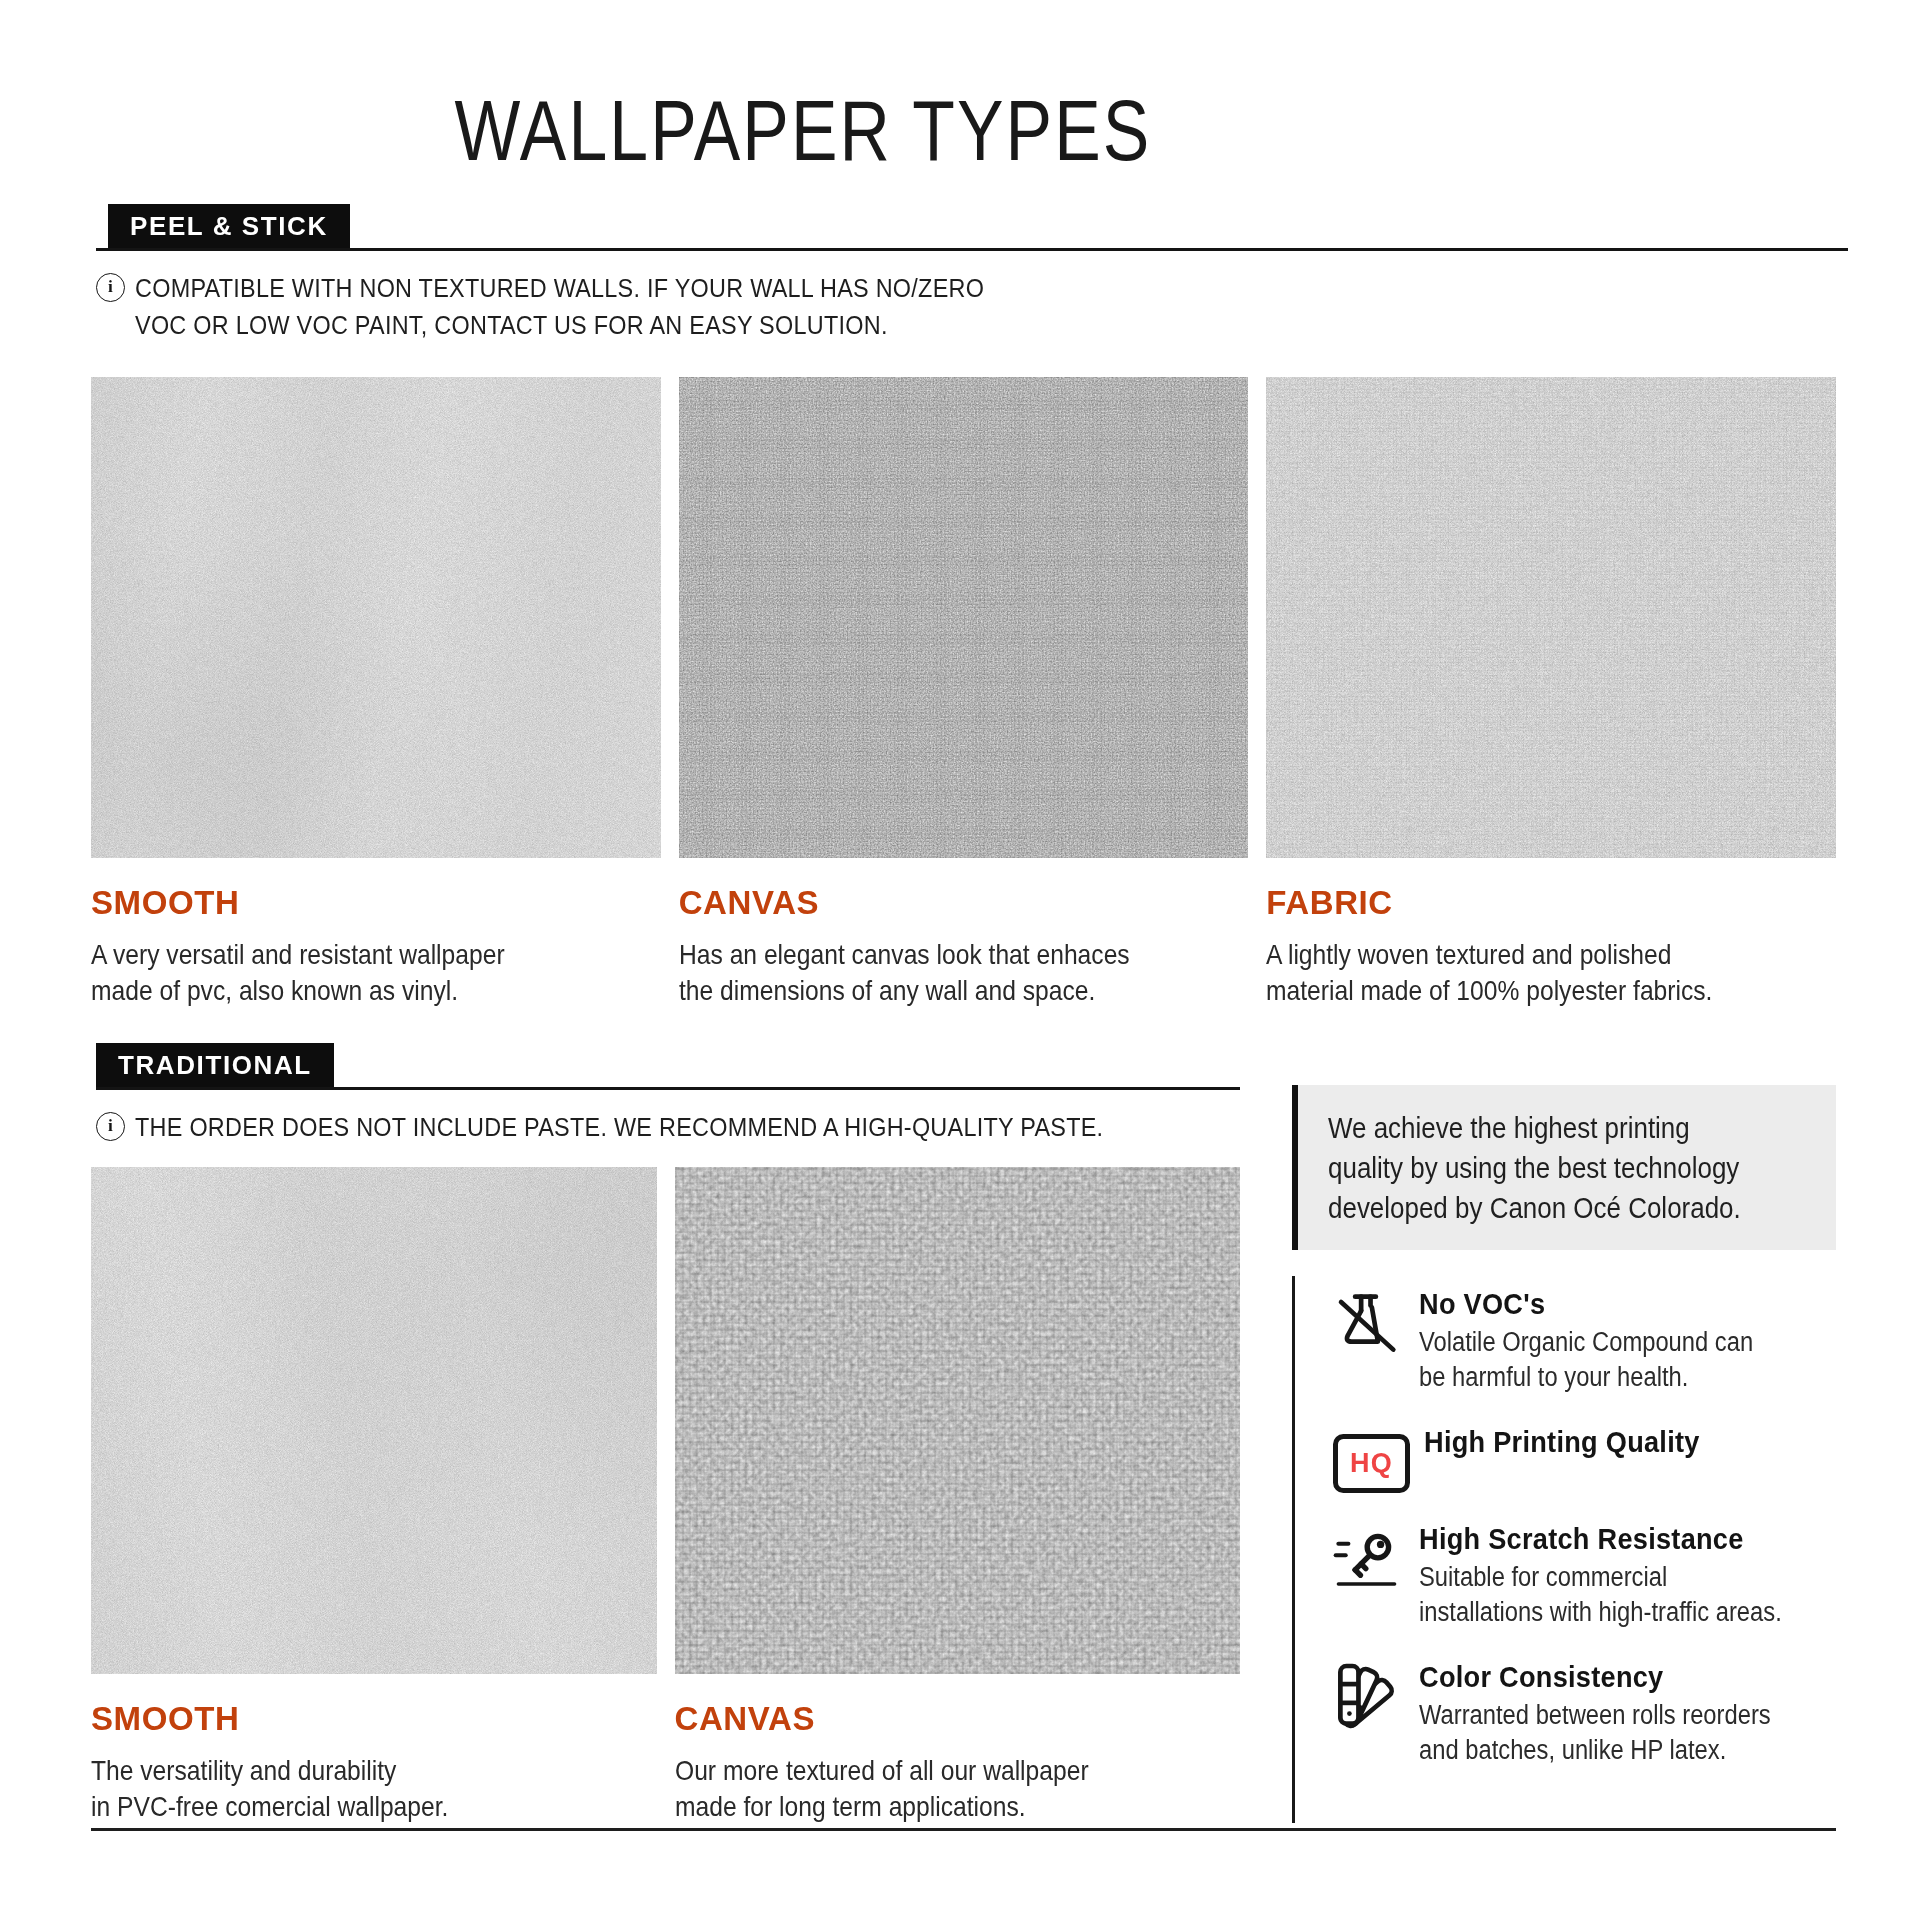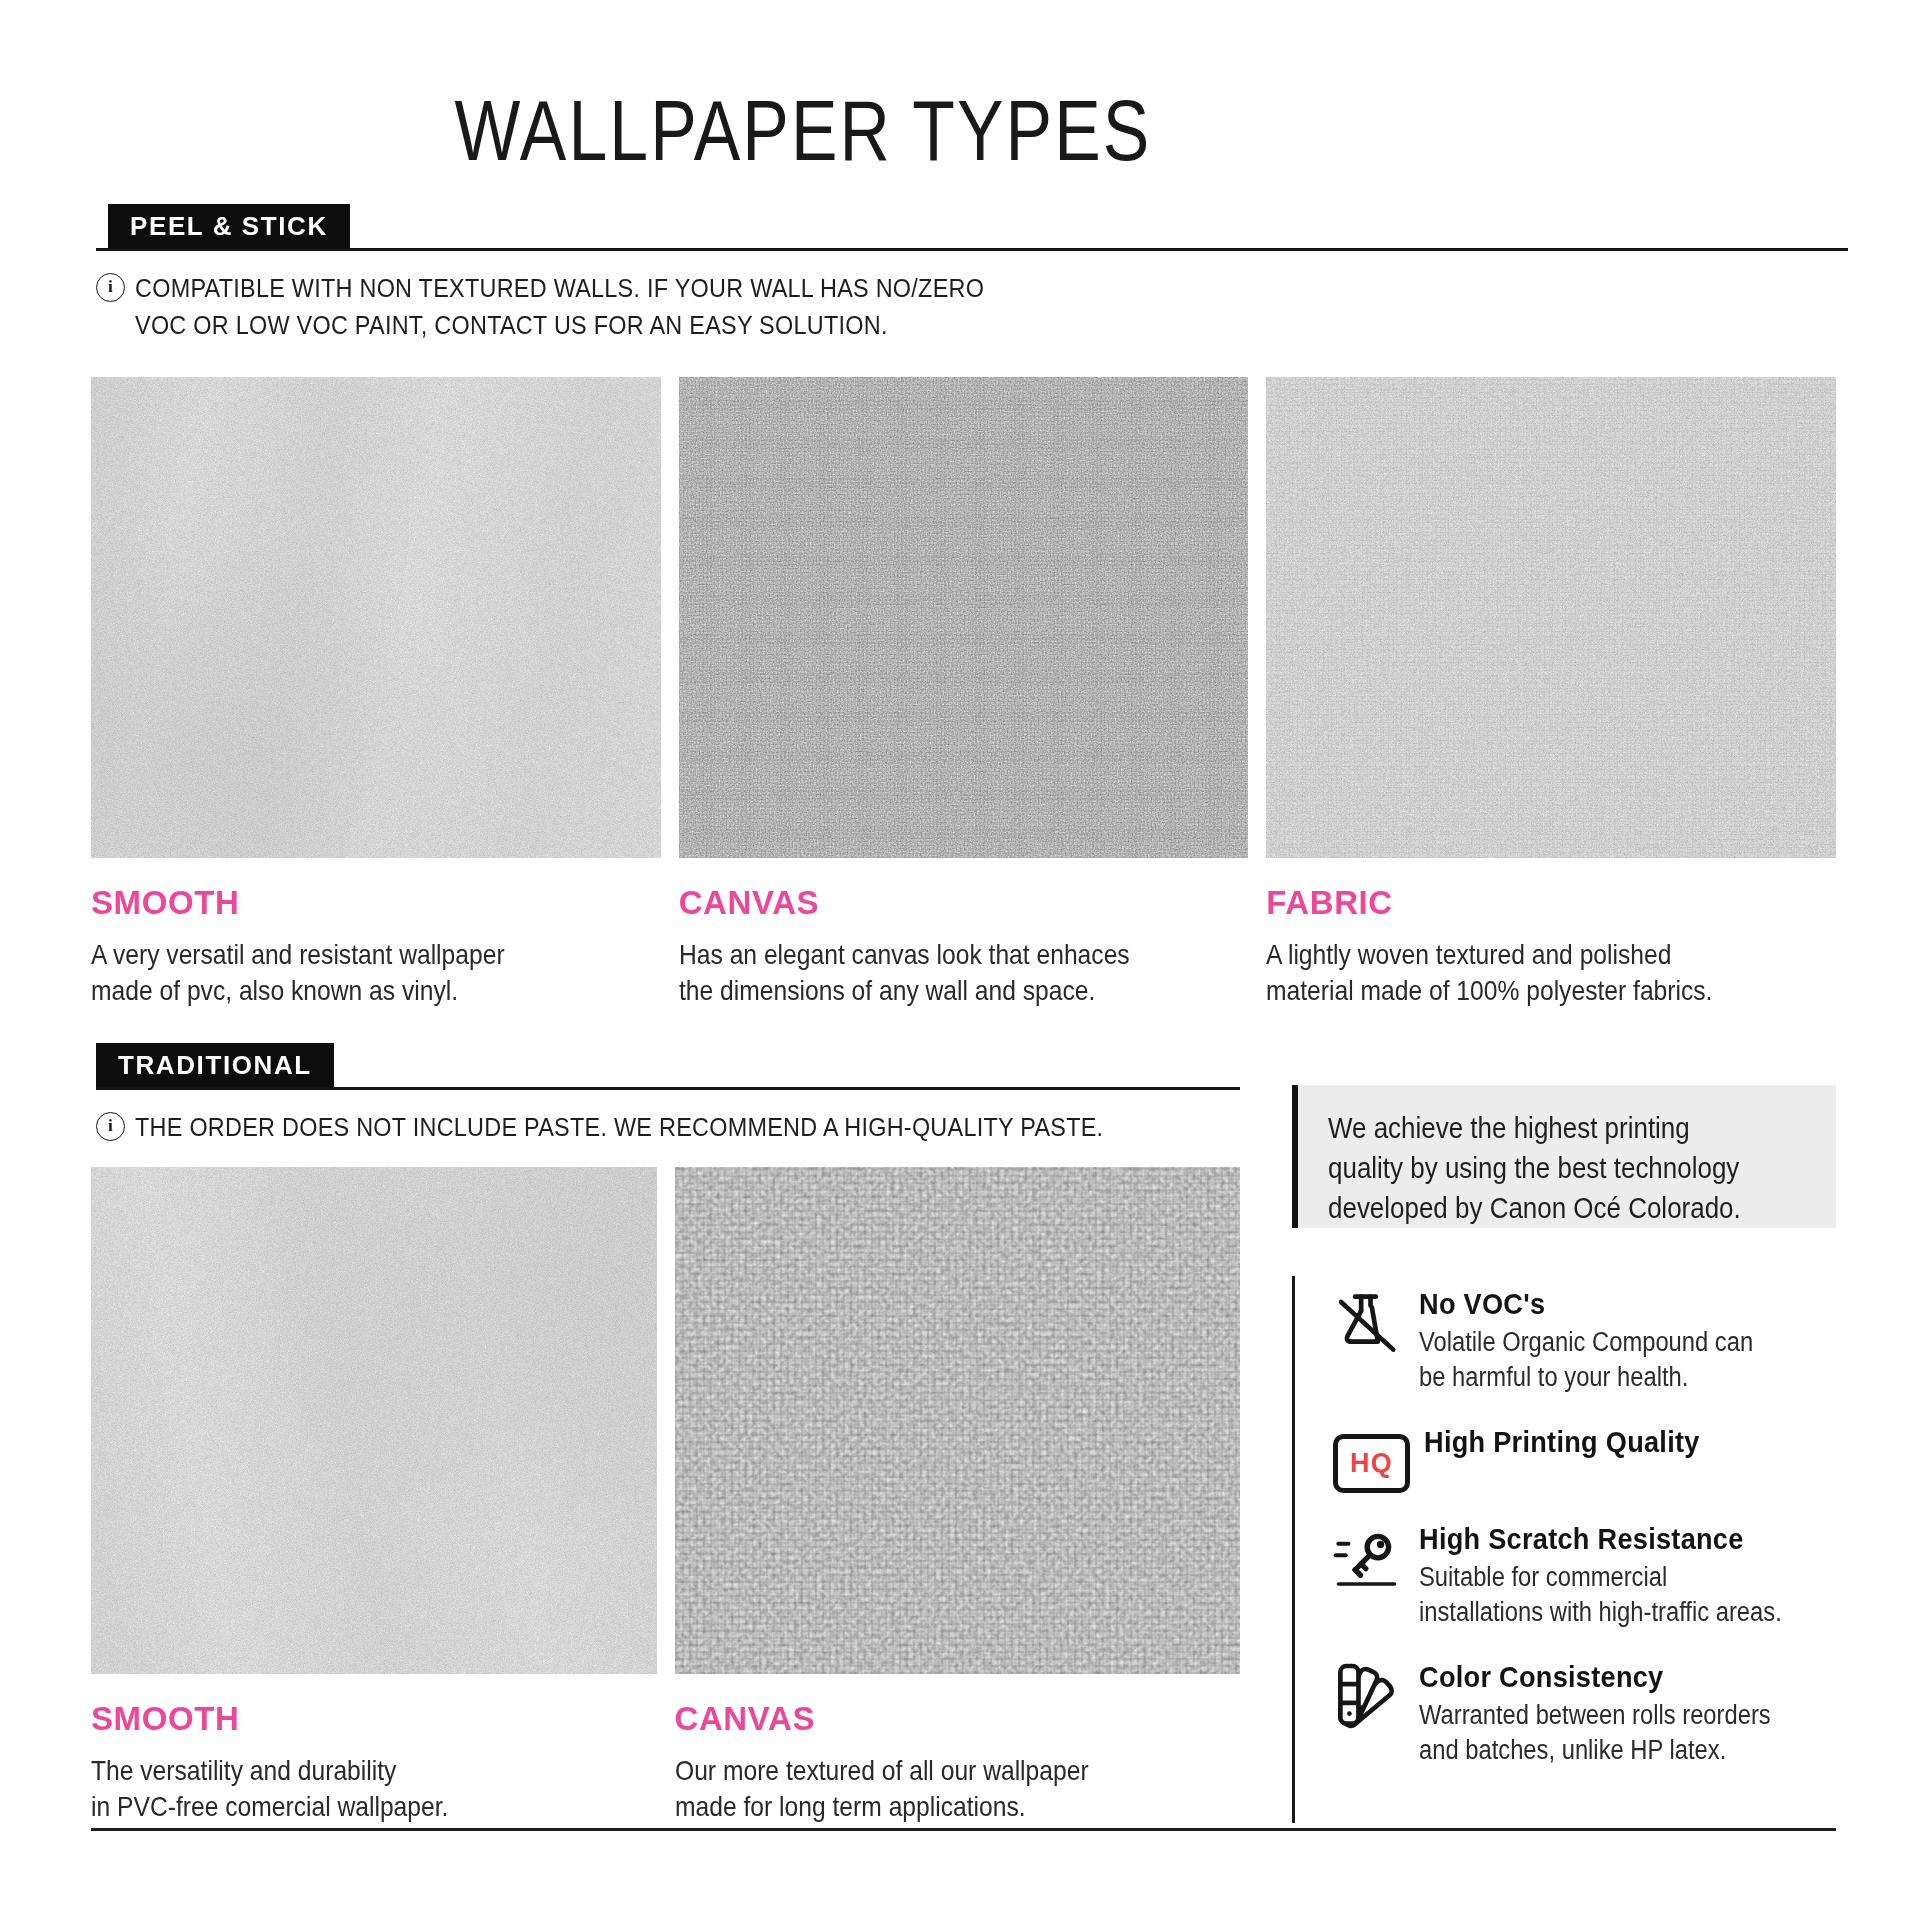--- a/index.html
+++ b/index.html
@@ -51,27 +51,27 @@
       repeating-linear-gradient(90deg, rgba(140,140,140,.06) 0 0.6px, rgba(255,255,255,0) 0.6px 2.6px),
       #f7f7f7;}
   .tex-smooth2{background:
       radial-gradient(ellipse at 80% 20%, rgba(0,0,0,0.035), rgba(0,0,0,0) 50%),
       linear-gradient(80deg,#efefef 0%,#f6f6f6 22%,#f0f0f0 45%,#f5f5f5 70%,#eeeeee 100%);}
   .tex-canvas2{background:
       repeating-linear-gradient(0deg, rgba(110,110,110,.13) 0 1.9px, rgba(255,255,255,0) 1.9px 7px),
       repeating-linear-gradient(90deg, rgba(110,110,110,.12) 0 1.9px, rgba(255,255,255,0) 1.9px 7px),
       #f2f2f2;}
 
-  .type-name{margin-top:26px;font-size:33px;font-weight:700;letter-spacing:0.6px;color:#ec4899;}
+  .type-name{margin-top:26px;font-size:33px;font-weight:700;letter-spacing:0.6px;color:#c2410c;}
   .type-desc{margin-top:15.4px;}
   .desc-line{font-size:28px;line-height:36px;color:#292929;white-space:nowrap;
              transform:scaleX(.88);transform-origin:left top;}
 
   
-  .note{position:absolute;left:1292px;top:1085px;width:544px;height:143px;box-sizing:border-box;
+  .note{position:absolute;left:1292px;top:1085px;width:544px;height:165px;box-sizing:border-box;
         background:#ececec;border-left:6.4px solid #111;padding:23px 0 0 29.5px;}
   .note-line{font-size:29.5px;line-height:40px;color:#1f1f1f;white-space:nowrap;
              transform:scaleX(.88);transform-origin:left top;}
 
   
   .vline{position:absolute;left:1292px;top:1276px;width:2.6px;height:547px;background:#191919;}
   .features{position:absolute;left:1333px;top:1287px;width:526px;}
   .feature{display:flex;gap:14px;margin-bottom:29.5px;}
   .f-icon{flex:0 0 72px;padding-top:2.6px;}
   .f-icon svg{display:block;}

